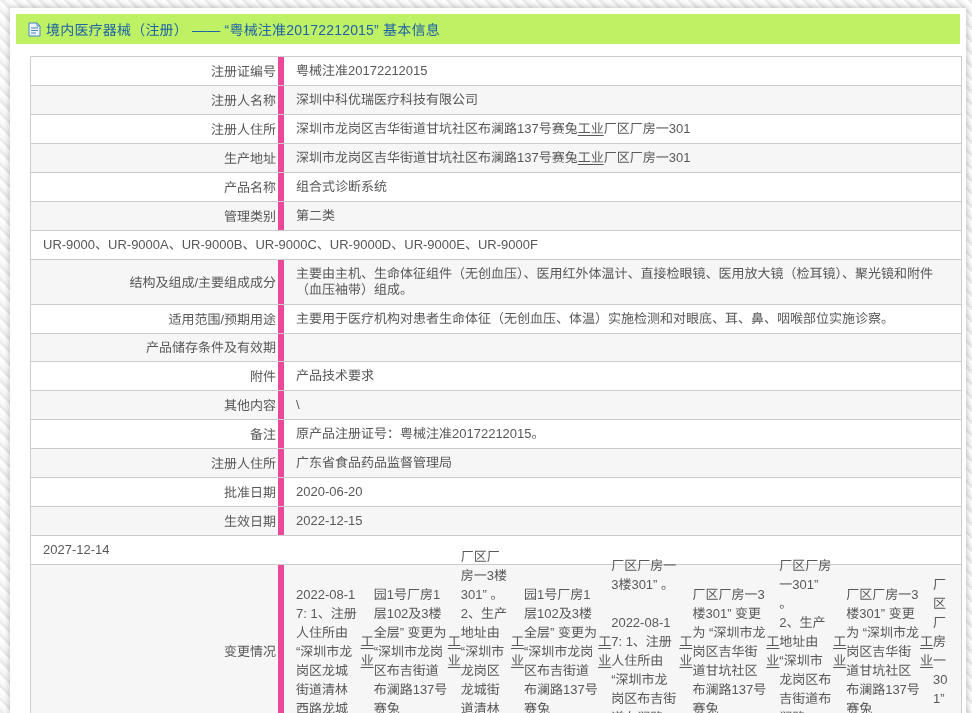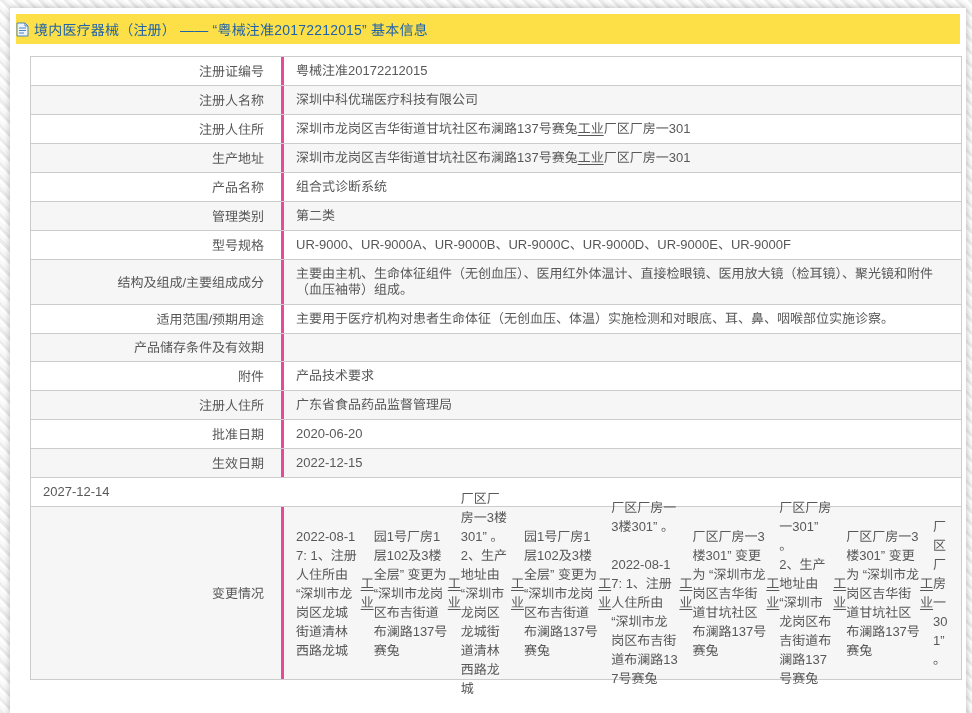--- a/index.html
+++ b/index.html
@@ -9,38 +9,39 @@
     background:
       repeating-linear-gradient(45deg,#ededed 0 3px,#f9f9f9 3px 6px,#ffffff 6px 9px);
   }
   .panel {
     position:absolute; left:10px; top:8px; width:956px; height:720px;
     background:#ffffff;
     box-shadow:0 0 7px rgba(0,0,0,0.28);
   }
   .titlebar {
     margin:6px 6px 0 6px; height:30px;
-    background:#fde047;
+    background:#bef264;
     display:flex; align-items:center;
+    padding-left:12px;
   }
   .titlebar .doc-icon { width:13px; height:15px; margin-right:5px; flex:0 0 auto; }
   .title-text {
     font-size:14px; color:#2063a8; letter-spacing:0.2px;
   }
   .info-table {
     margin:12px 0 0 20px; width:932px;
     border:1px solid #cccccc; border-bottom:none;
     font-size:13px; color:#585858;
   }
   .row { display:flex; border-bottom:1px solid #cccccc; background:#ffffff; }
   .row:nth-child(even) { background:#f6f6f6; }
   .row .label {
     width:253px; flex:0 0 auto;
-    border-right:3px solid #ec4899;
-    text-align:left; padding:6px 17px 6px 6px;
+    border-right:6px solid #ec4899;
+    text-align:left; padding:6px 2px 6px 6px;
     display:flex; align-items:center; justify-content:flex-end;
     min-height:26px; line-height:15px;
   }
   .row .value {
     flex:1 1 auto; padding:6px 10px 6px 12px;
     display:flex; align-items:center;
     min-height:26px; line-height:16px;
     white-space:pre-line; word-break:break-all;
   }
   .row.tall { height:173px; }
@@ -88,21 +89,20 @@
     <div class="label">产品名称</div>
     <div class="value">组合式诊断系统</div>
   </div>
 
   <div class="row">
     <div class="label">管理类别</div>
     <div class="value">第二类</div>
   </div>
 
   <div class="row">
-    <div class="label">型号规格</div>
     <div class="value">UR-9000、UR-9000A、UR-9000B、UR-9000C、UR-9000D、UR-9000E、UR-9000F</div>
   </div>
 
   <div class="row">
     <div class="label">结构及组成/主要组成成分</div>
     <div class="value">主要由主机、生命体征组件（无创血压）、医用红外体温计、直接检眼镜、医用放大镜（检耳镜）、聚光镜和附件（血压袖带）组成。</div>
   </div>
 
   <div class="row">
     <div class="label">适用范围/预期用途</div>
@@ -112,21 +112,29 @@
   <div class="row">
     <div class="label">产品储存条件及有效期</div>
     <div class="value"></div>
   </div>
 
   <div class="row">
     <div class="label">附件</div>
     <div class="value">产品技术要求</div>
   </div>
 
+  <div class="row">
+    <div class="label">其他内容</div>
+    <div class="value">\</div>
+  </div>
 
+  <div class="row">
+    <div class="label">备注</div>
+    <div class="value">原产品注册证号：粤械注准20172212015。</div>
+  </div>
 
   <div class="row">
     <div class="label">注册人住所</div>
     <div class="value">广东省食品药品监督管理局</div>
   </div>
 
   <div class="row">
     <div class="label">批准日期</div>
     <div class="value">2020-06-20</div>
   </div>

